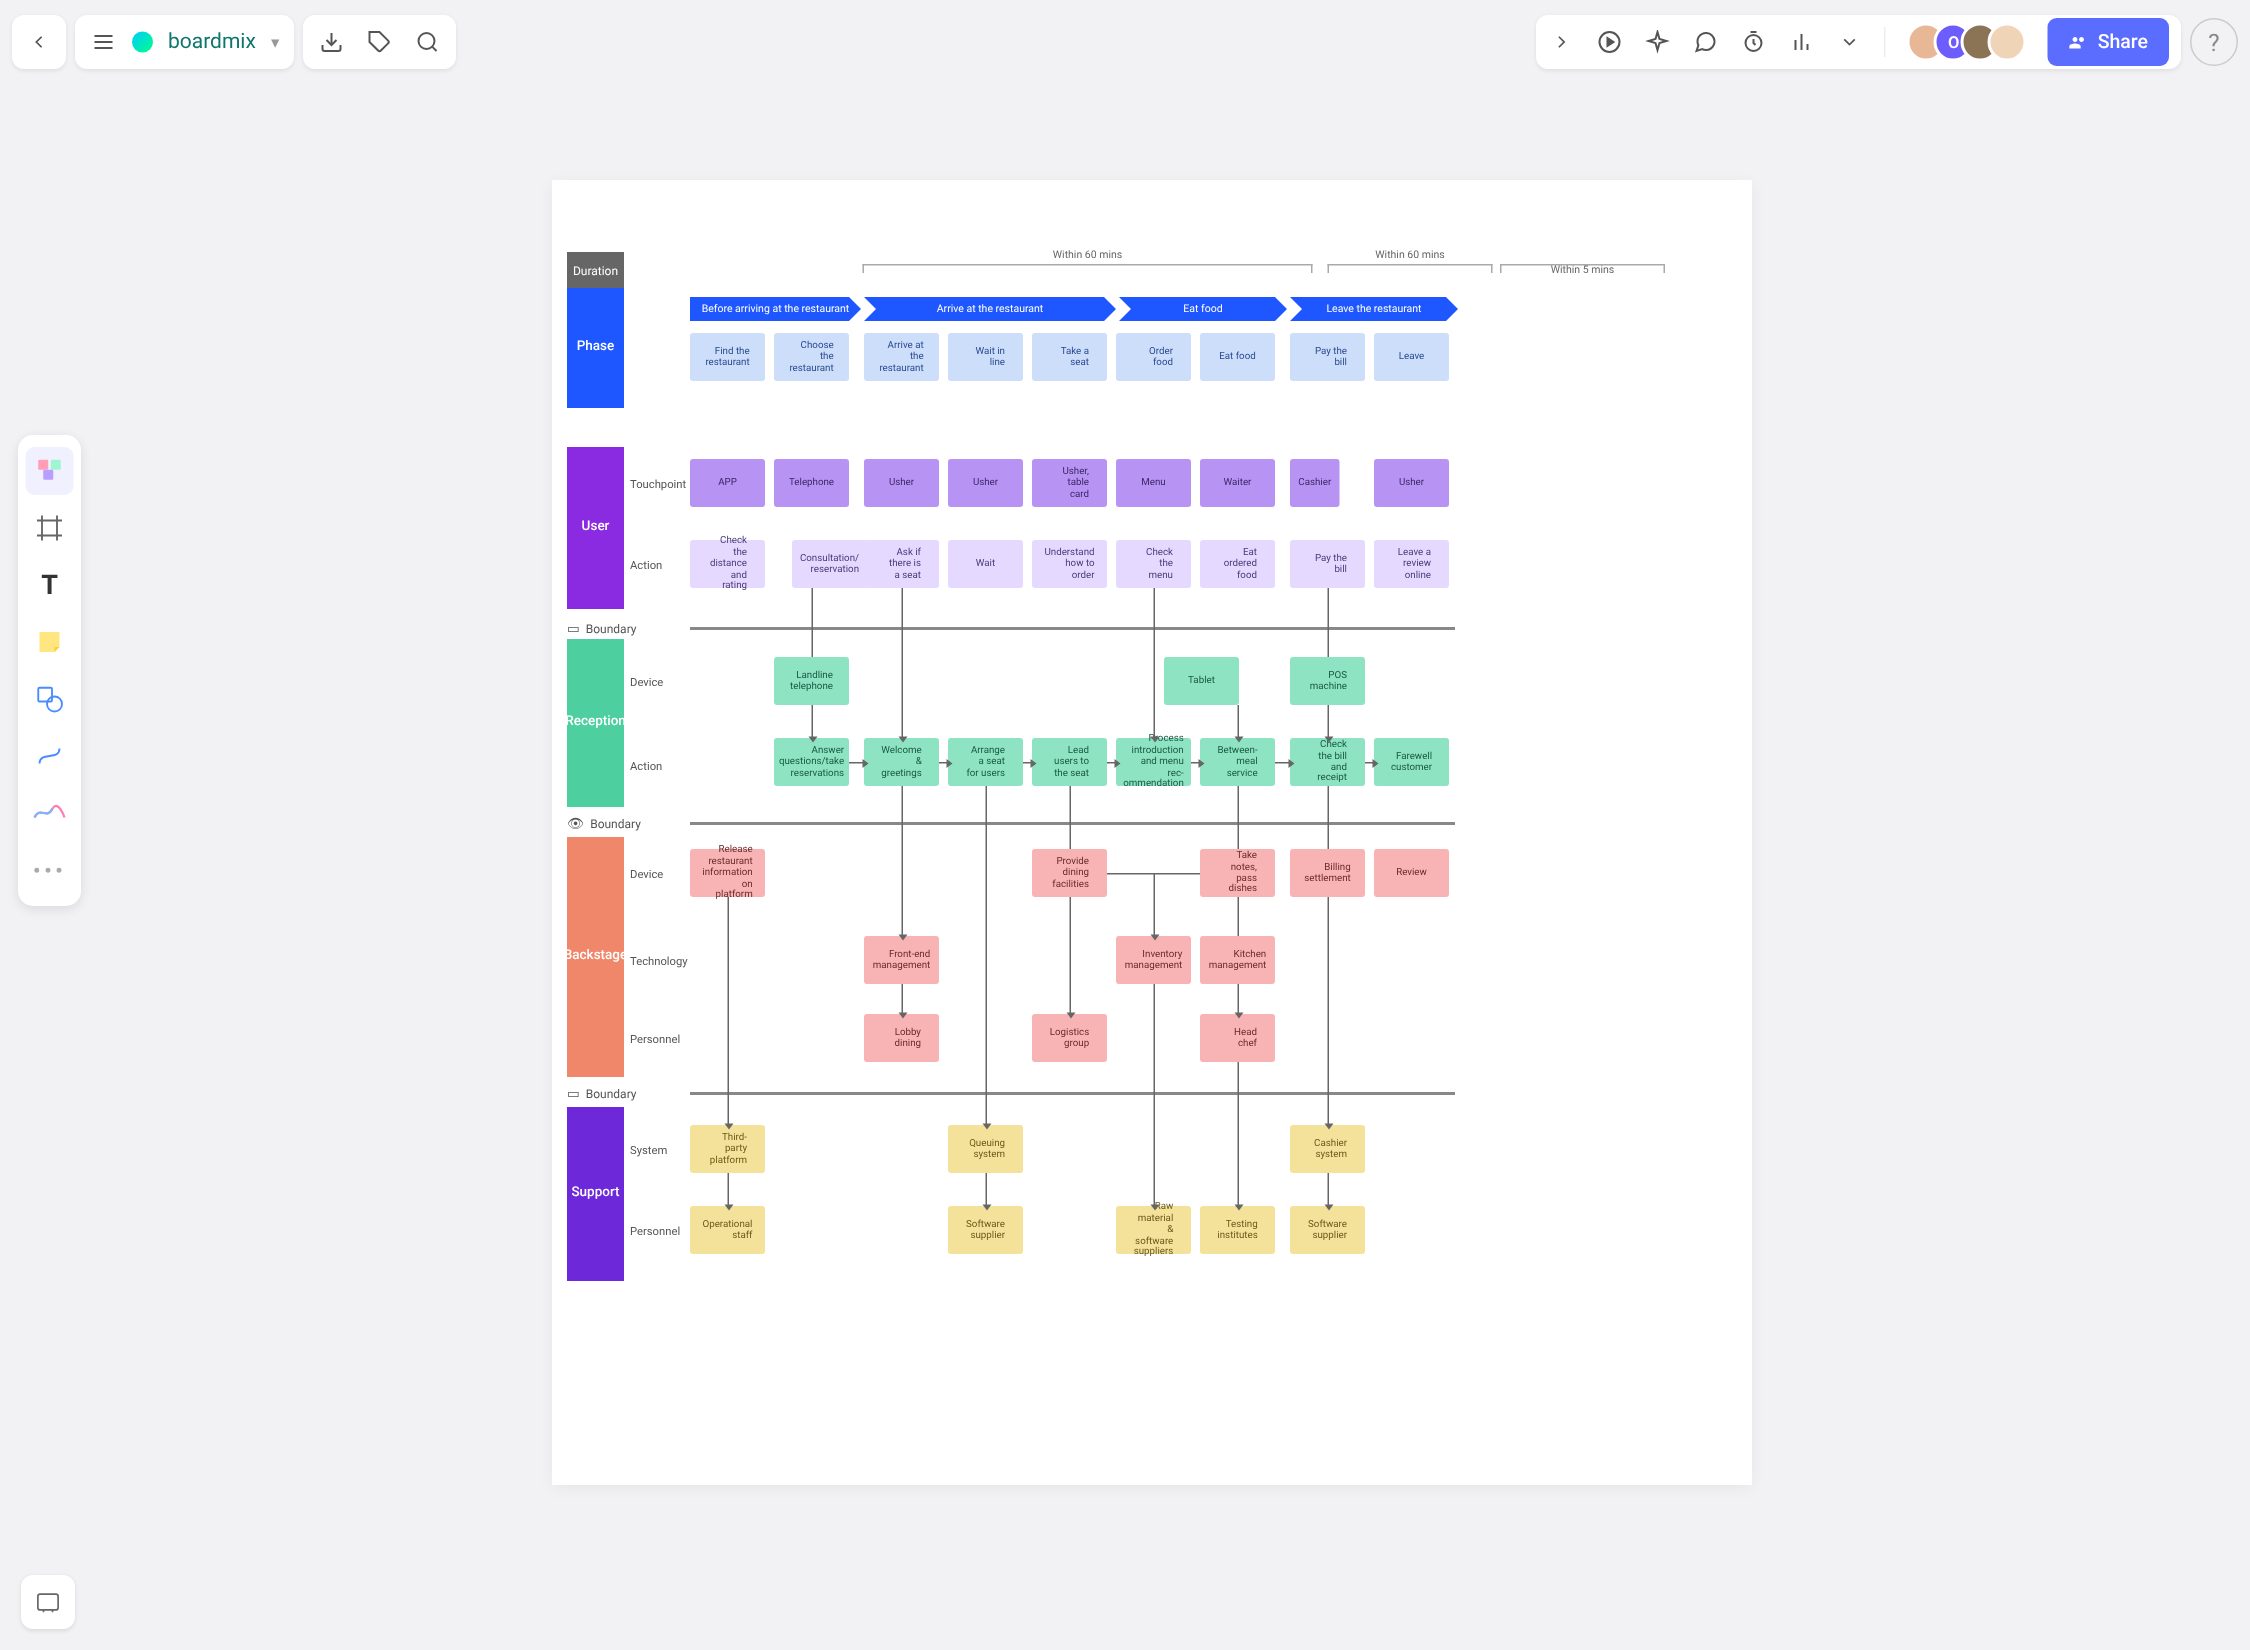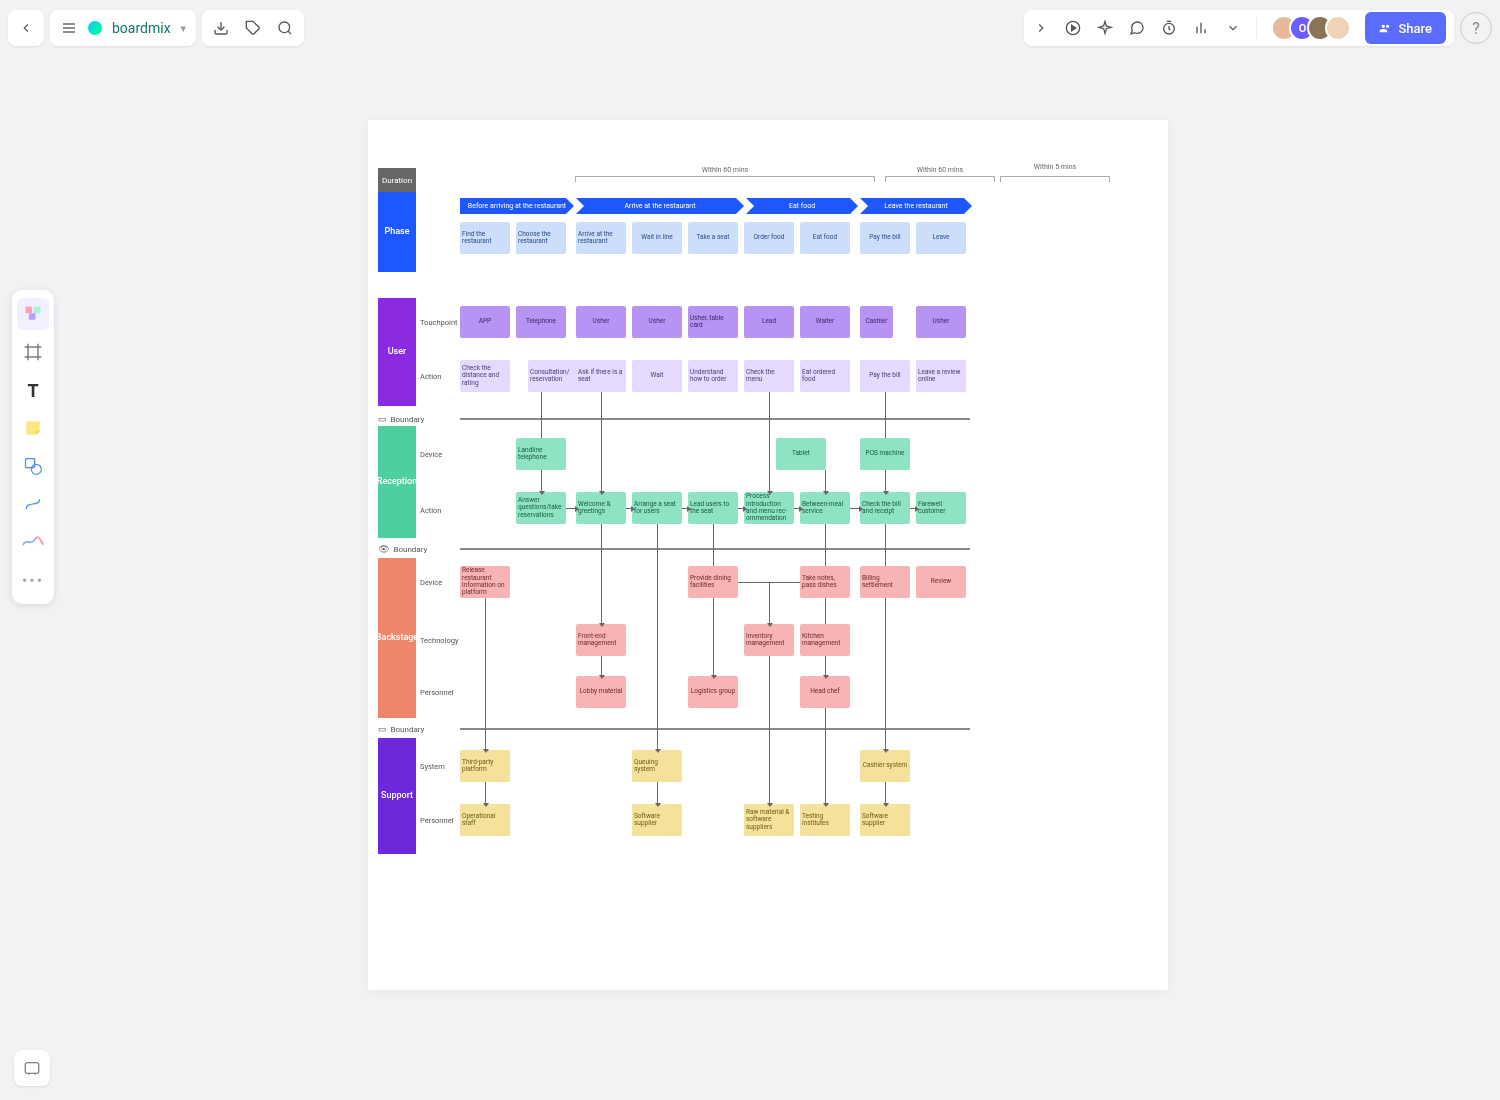--- a/index.html
+++ b/index.html
@@ -28,21 +28,21 @@
 .bottom-btn{position:absolute;left:14px;bottom:14px;width:36px;height:36px;background:#fff;border-radius:8px;box-shadow:0 1px 3px rgba(0,0,0,0.1);display:flex;align-items:center;justify-content:center;cursor:pointer;color:#666}
 .canvas{position:absolute;left:368px;top:120px;width:800px;height:870px;background:#fff;box-shadow:0 2px 10px rgba(0,0,0,0.05)}
 .diagram{position:relative;width:100%;height:100%;font-size:7px;color:#333}
 .row-label{position:absolute;width:38px;display:flex;align-items:center;justify-content:center;text-align:center;color:#fff;font-size:9px;font-weight:500;line-height:1.1}
 .sub-label{position:absolute;font-size:7.5px;color:#555;width:40px;text-align:left}
 .duration-hdr{position:absolute;background:#666;color:#fff;font-size:8px;width:38px;height:24px;display:flex;align-items:center;justify-content:center}
 .dur-span{position:absolute;font-size:7px;color:#666;text-align:center}
 .dur-bracket{position:absolute;height:6px;border-top:1px solid #aaa;border-left:1px solid #aaa;border-right:1px solid #aaa}
 .phase-arrow{position:absolute;height:16px;background:#1e57ff;color:#fff;font-size:7px;display:flex;align-items:center;justify-content:center;clip-path:polygon(0 0,calc(100% - 8px) 0,100% 50%,calc(100% - 8px) 100%,0 100%,8px 50%)}
 .phase-arrow.first{clip-path:polygon(0 0,calc(100% - 8px) 0,100% 50%,calc(100% - 8px) 100%,0 100%)}
-.box{position:absolute;width:50px;height:32px;display:flex;align-items:center;justify-content:center;text-align:left;font-size:6.5px;line-height:1.15;padding:2px;border-radius:2px}
+.box{position:absolute;width:50px;height:32px;display:flex;align-items:center;justify-content:center;text-align:right;font-size:6.5px;line-height:1.15;padding:12px;border-radius:2px}
 .step-box{background:#cddefb;color:#2a4a8f}
 .tp-box{background:#b794f4;color:#3a2766}
 .act-box{background:#e6d9ff;color:#4a3a7a}
 .rec-box{background:#8ee3c2;color:#1a5a42}
 .bk-box{background:#f8b4b4;color:#6a2a2a}
 .sup-box{background:#f5e29a;color:#6a5a1a}
 .boundary-lbl{position:absolute;font-size:8px;color:#555;display:flex;align-items:center;gap:4px}
 .boundary-line{position:absolute;height:2px;background:#888}
 .conn{position:absolute;background:#666}
 .conn.h{height:1px}
@@ -207,21 +207,21 @@
 </div>
 
 <div class="canvas">
   <div class="diagram" id="diagram">
       <div class="duration-hdr" style="left:10px;top:48px">Duration</div>
       <div class="dur-bracket" style="left:207px;top:56px;width:300px"></div>
       <div class="dur-span" style="left:207px;top:46px;width:300px">Within 60 mins</div>
       <div class="dur-bracket" style="left:517px;top:56px;width:110px"></div>
       <div class="dur-span" style="left:517px;top:46px;width:110px">Within 60 mins</div>
       <div class="dur-bracket" style="left:632px;top:56px;width:110px"></div>
-      <div class="dur-span" style="left:632px;top:43px;width:110px">Within 5 mins</div>
+      <div class="dur-span" style="left:632px;top:56px;width:110px">Within 5 mins</div>
       <div class="row-label" style="left:10px;top:72px;height:80px;background:#1e57ff">Phase</div>
       <div class="row-label" style="left:10px;top:178px;height:108px;background:#8a2be2">User</div>
       <div class="row-label" style="left:10px;top:306px;height:112px;background:#4ecfa0">Reception</div>
       <div class="row-label" style="left:10px;top:438px;height:160px;background:#f0876a">Backstage</div>
       <div class="row-label" style="left:10px;top:618px;height:116px;background:#6d28d9">Support</div>
       <div class="boundary-lbl" style="left:10px;top:294px">
         <span class="ic-card"></span>
         <span>Boundary</span>
       </div>
       <div class="boundary-line" style="left:92px;top:298px;width:510px"></div>
@@ -248,21 +248,21 @@
       <div class="box step-box" style="left:432px;top:102px;width:50px">Eat food</div>
       <div class="box step-box" style="left:492px;top:102px;width:50px">Pay the bill</div>
       <div class="box step-box" style="left:548px;top:102px;width:50px">Leave</div>
       <div class="sub-label" style="left:52px;top:198px">Touchpoint</div>
       <div class="sub-label" style="left:52px;top:252px">Action</div>
       <div class="box tp-box" style="left:92px;top:186px;width:50px">APP</div>
       <div class="box tp-box" style="left:148px;top:186px;width:50px">Telephone</div>
       <div class="box tp-box" style="left:208px;top:186px;width:50px">Usher</div>
       <div class="box tp-box" style="left:264px;top:186px;width:50px">Usher</div>
       <div class="box tp-box" style="left:320px;top:186px;width:50px">Usher, table card</div>
-      <div class="box tp-box" style="left:376px;top:186px;width:50px">Lead</div>
+      <div class="box tp-box" style="left:376px;top:186px;width:50px">Menu</div>
       <div class="box tp-box" style="left:432px;top:186px;width:50px">Waiter</div>
       <div class="box tp-box" style="left:492px;top:186px;width:33px">Cashier</div>
       <div class="box tp-box" style="left:548px;top:186px;width:50px">Usher</div>
       <div class="box act-box" style="left:92px;top:240px;width:50px">Check the distance and rating</div>
       <div class="box act-box" style="left:160px;top:240px;width:50px">Consultation/ reservation</div>
       <div class="box act-box" style="left:208px;top:240px;width:50px">Ask if there is a seat</div>
       <div class="box act-box" style="left:264px;top:240px;width:50px">Wait</div>
       <div class="box act-box" style="left:320px;top:240px;width:50px">Understand how to order</div>
       <div class="box act-box" style="left:376px;top:240px;width:50px">Check the menu</div>
       <div class="box act-box" style="left:432px;top:240px;width:50px">Eat ordered food</div>
@@ -285,21 +285,21 @@
       <div class="sub-label" style="left:52px;top:516px">Technology</div>
       <div class="sub-label" style="left:52px;top:568px">Personnel</div>
       <div class="box bk-box" style="left:92px;top:446px;width:50px">Release restaurant information on platform</div>
       <div class="box bk-box" style="left:320px;top:446px;width:50px">Provide dining facilities</div>
       <div class="box bk-box" style="left:432px;top:446px;width:50px">Take notes, pass dishes</div>
       <div class="box bk-box" style="left:492px;top:446px;width:50px">Billing settlement</div>
       <div class="box bk-box" style="left:548px;top:446px;width:50px">Review</div>
       <div class="box bk-box" style="left:208px;top:504px;width:50px">Front-end management</div>
       <div class="box bk-box" style="left:376px;top:504px;width:50px">Inventory management</div>
       <div class="box bk-box" style="left:432px;top:504px;width:50px">Kitchen management</div>
-      <div class="box bk-box" style="left:208px;top:556px;width:50px">Lobby material</div>
+      <div class="box bk-box" style="left:208px;top:556px;width:50px">Lobby dining</div>
       <div class="box bk-box" style="left:320px;top:556px;width:50px">Logistics group</div>
       <div class="box bk-box" style="left:432px;top:556px;width:50px">Head chef</div>
       <div class="sub-label" style="left:52px;top:642px">System</div>
       <div class="sub-label" style="left:52px;top:696px">Personnel</div>
       <div class="box sup-box" style="left:92px;top:630px;width:50px">Third-party platform</div>
       <div class="box sup-box" style="left:264px;top:630px;width:50px">Queuing system</div>
       <div class="box sup-box" style="left:492px;top:630px;width:50px">Cashier system</div>
       <div class="box sup-box" style="left:92px;top:684px;width:50px">Operational staff</div>
       <div class="box sup-box" style="left:264px;top:684px;width:50px">Software supplier</div>
       <div class="box sup-box" style="left:376px;top:684px;width:50px">Raw material &amp; software suppliers</div>

